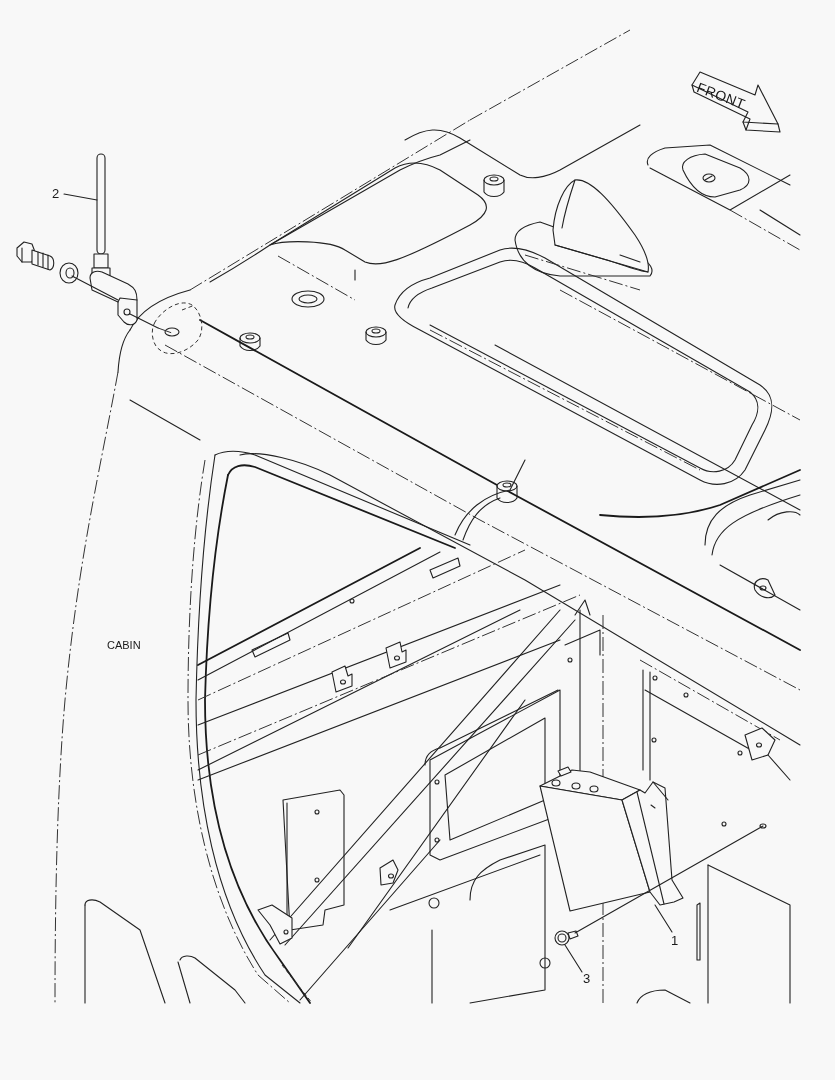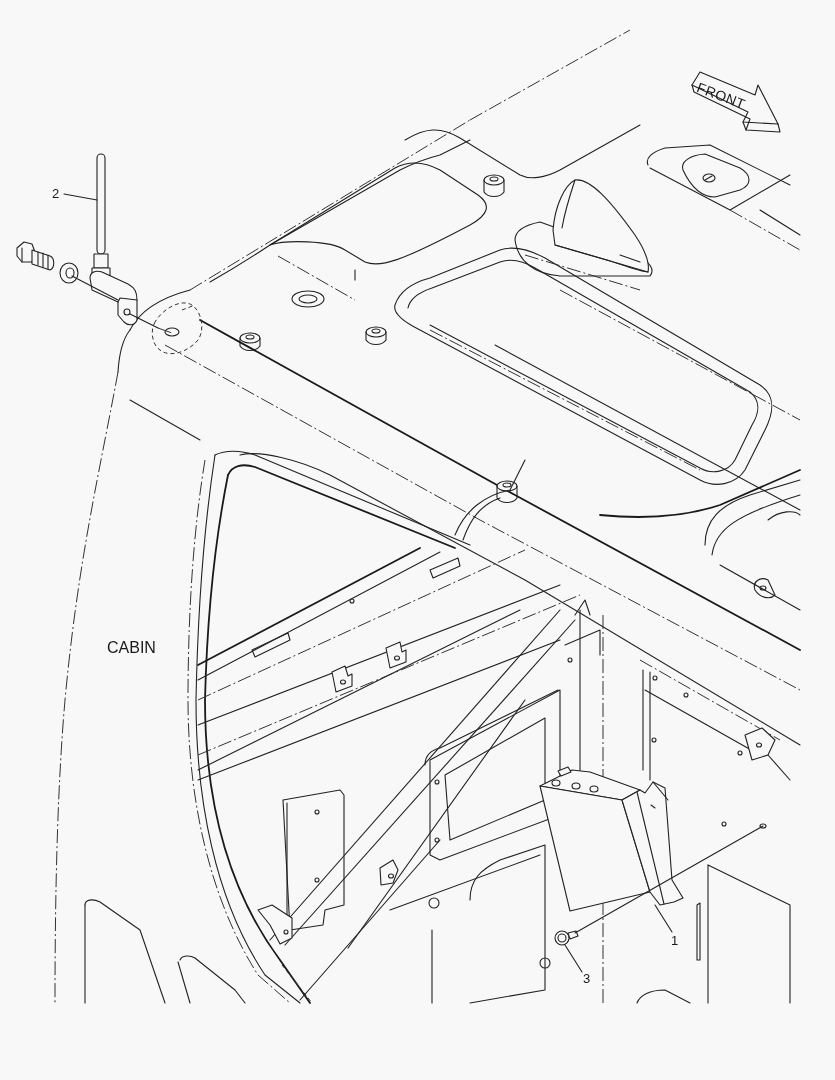--- a/index.html
+++ b/index.html
@@ -4,21 +4,21 @@
 <style>
   html, body { margin: 0; padding: 0; background: #f8f8f8; }
   body { width: 835px; height: 1080px; overflow: hidden; position: relative; font-family: "Liberation Sans", sans-serif; }
   #canvas { position: absolute; left: 0; top: 0; width: 835px; height: 1080px; }
   svg { position: absolute; left: 0; top: 0; }
   .ln { fill: none; stroke: #222; stroke-width: 1.1; stroke-linecap: round; stroke-linejoin: round; }
   .th { fill: none; stroke: #1a1a1a; stroke-width: 1.8; stroke-linecap: round; stroke-linejoin: round; }
   .dc { fill: none; stroke: #333; stroke-width: 1; stroke-dasharray: 14 3 2 3; }
   .ds { fill: none; stroke: #333; stroke-width: 1; stroke-dasharray: 4 3; }
   .fw { fill: #f8f8f8; stroke: #222; stroke-width: 1.1; stroke-linejoin: round; }
-  .lbl { position: absolute; font-family: "Liberation Sans", sans-serif; color: #1a1a1a; font-size: 16px; line-height: 1; white-space: nowrap; }
+  .lbl { position: absolute; font-family: "Liberation Sans", sans-serif; color: #1a1a1a; font-size: 11px; line-height: 1; white-space: nowrap; }
   .callout { font-size: 13px; }
   .front-text { position: absolute; left: 700px; top: 80px; font-size: 14px; transform: rotate(21deg); transform-origin: left top; letter-spacing: 0.5px; }
 </style>
 </head>
 <body>
 
 <div id="canvas">
 
   <svg width="835" height="1080" viewBox="0 0 835 1080">
 

